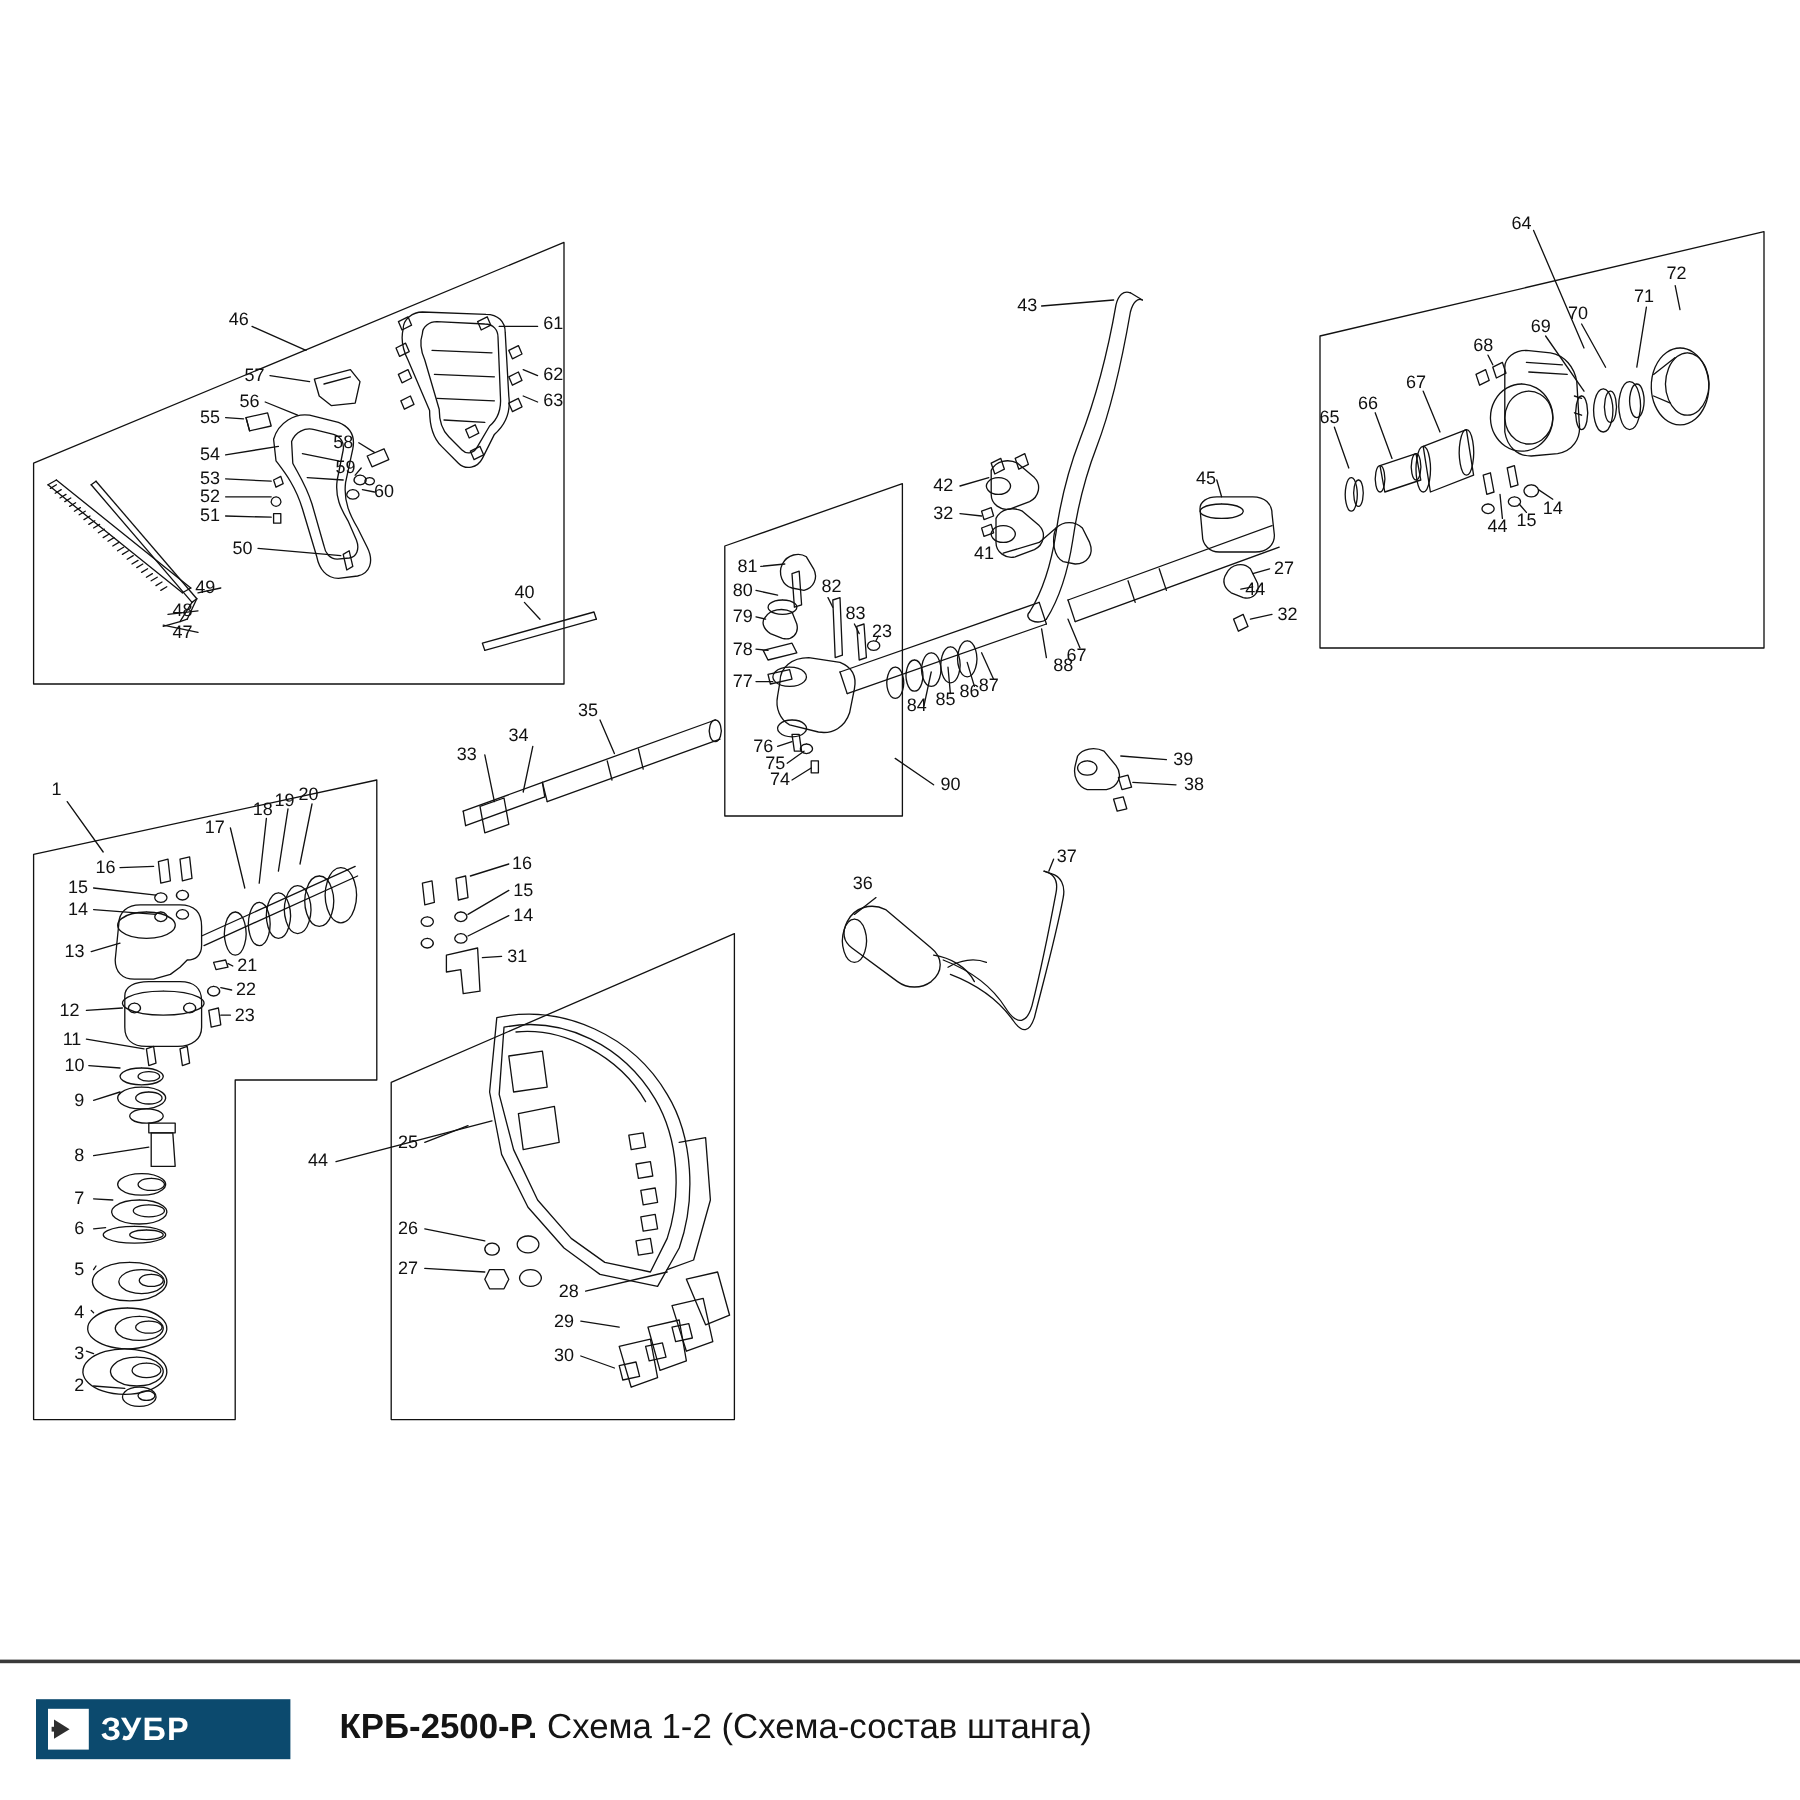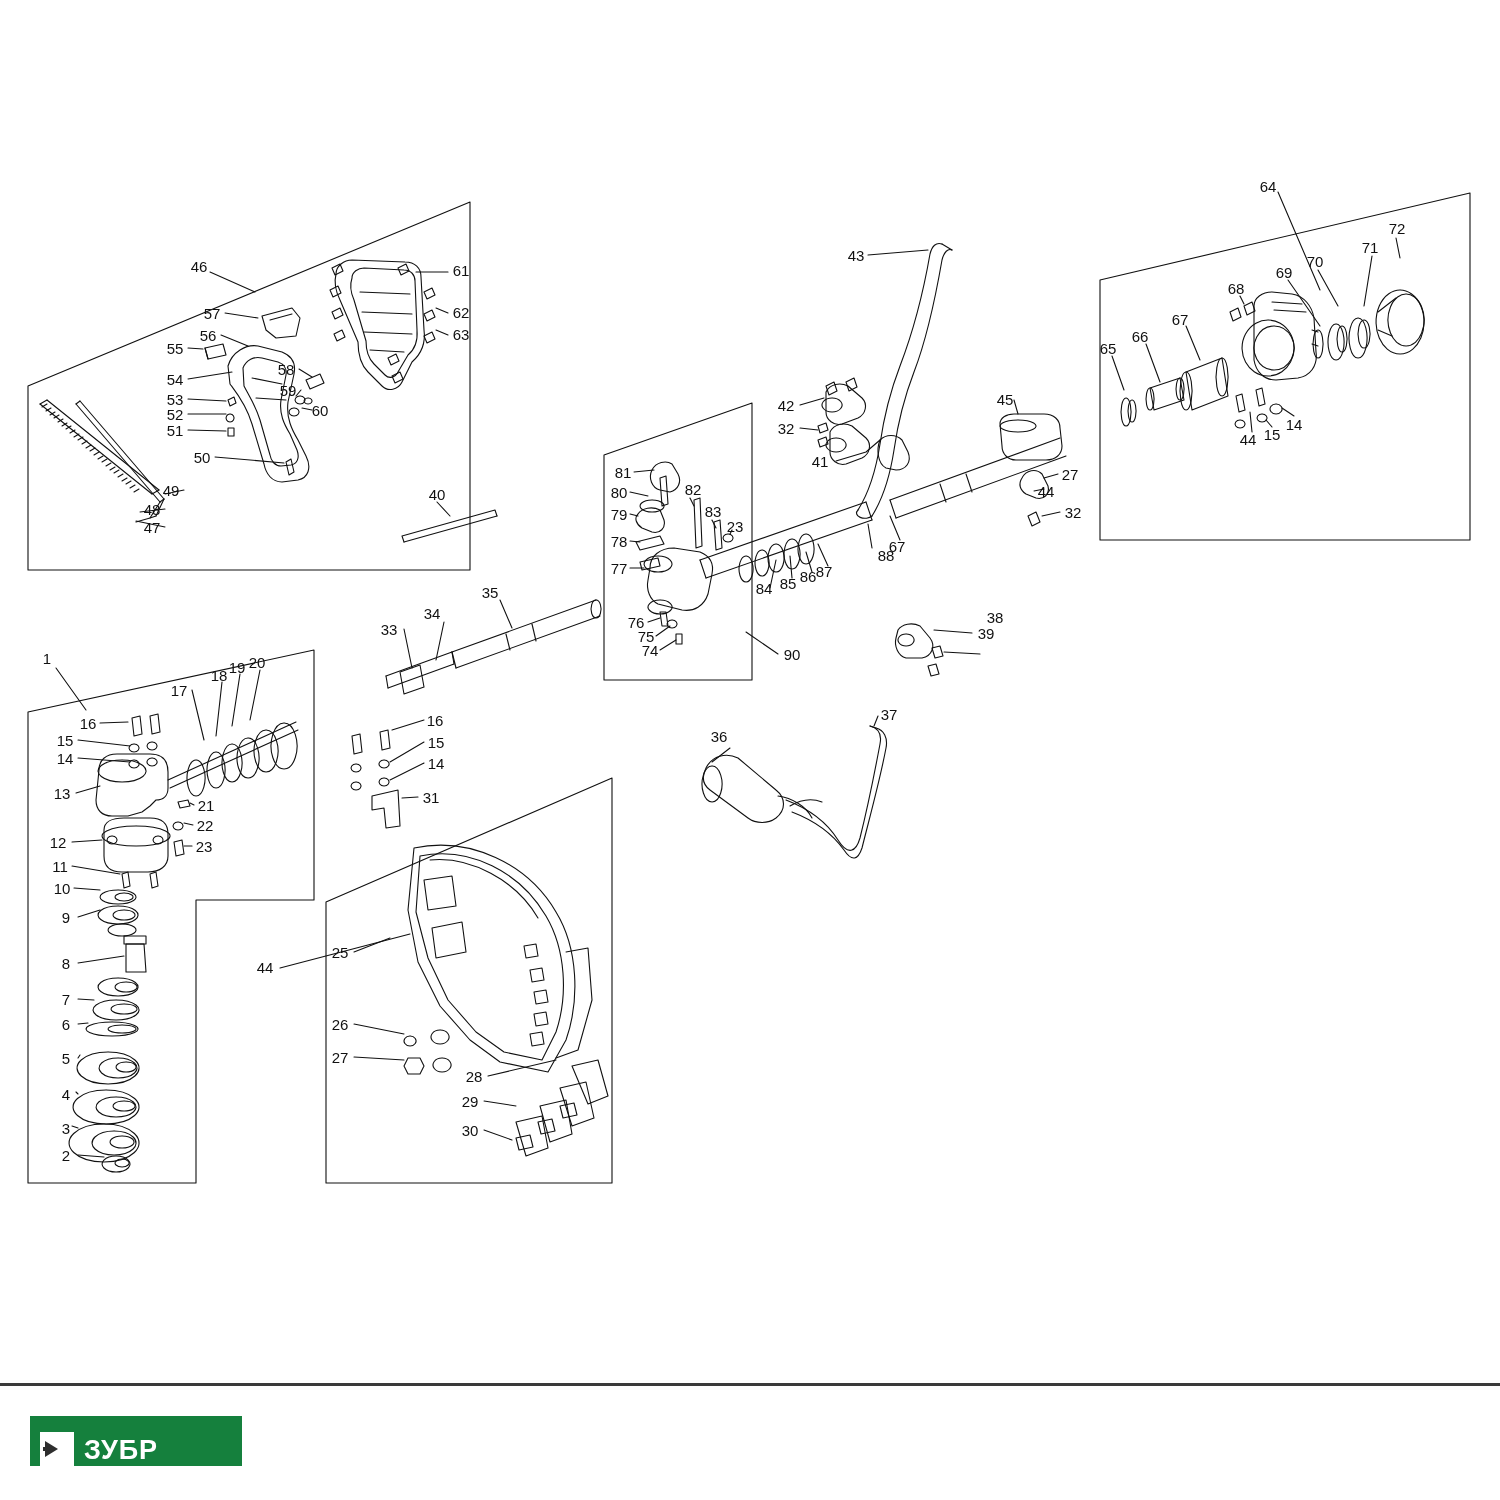--- a/index.html
+++ b/index.html
@@ -53,23 +53,23 @@
     width: 1500px;
     height: 3px;
     background: #3a3a3a;
   }
   #brand-logo {
     position: absolute;
     left: 30px;
     top: 33px;
     width: 212px;
     height: 50px;
-    background: #15803d;
+    background: #0c4a6e;
     display: flex;
-    align-items: flex-end;
+    align-items: center;
     padding-left: 10px;
     box-sizing: border-box;
   }
   #brand-mark {
     width: 34px;
     height: 34px;
     background: #ffffff;
     position: relative;
     flex: 0 0 auto;
     margin-right: 10px;
@@ -575,21 +575,21 @@
   <div class="callout" style="left:886px;top:555px">88</div>
   <div class="callout" style="left:897px;top:546px">67</div>
   <div class="callout" style="left:636px;top:622px">76</div>
   <div class="callout" style="left:646px;top:636px">75</div>
   <div class="callout" style="left:650px;top:650px">74</div>
   <div class="callout" style="left:792px;top:654px">90</div>
   <div class="callout" style="left:490px;top:592px">35</div>
   <div class="callout" style="left:432px;top:613px">34</div>
   <div class="callout" style="left:389px;top:629px">33</div>
   <div class="callout" style="left:986px;top:633px">39</div>
-  <div class="callout" style="left:995px;top:617px">38</div>
+  <div class="callout" style="left:995px;top:654px">38</div>
   <div class="callout" style="left:47px;top:658px">1</div>
   <div class="callout" style="left:179px;top:690px">17</div>
   <div class="callout" style="left:219px;top:675px">18</div>
   <div class="callout" style="left:237px;top:667px">19</div>
   <div class="callout" style="left:257px;top:662px">20</div>
   <div class="callout" style="left:88px;top:723px">16</div>
   <div class="callout" style="left:435px;top:720px">16</div>
   <div class="callout" style="left:65px;top:740px">15</div>
   <div class="callout" style="left:436px;top:742px">15</div>
   <div class="callout" style="left:65px;top:758px">14</div>
@@ -621,13 +621,17 @@
   <div class="callout" style="left:889px;top:714px">37</div>
 
 </div>
 
 <div id="footer">
   <div id="footer-rule"></div>
   <div id="brand-logo">
     <div id="brand-mark"></div>
     <div id="brand-text">ЗУБР</div>
   </div>
+  <div id="footer-title">
+    <span class="model">КРБ-2500-Р.</span>
+    <span class="scheme">Схема 1-2 (Схема-состав штанга)</span>
+  </div>
 </div>
 
 </body></html>

